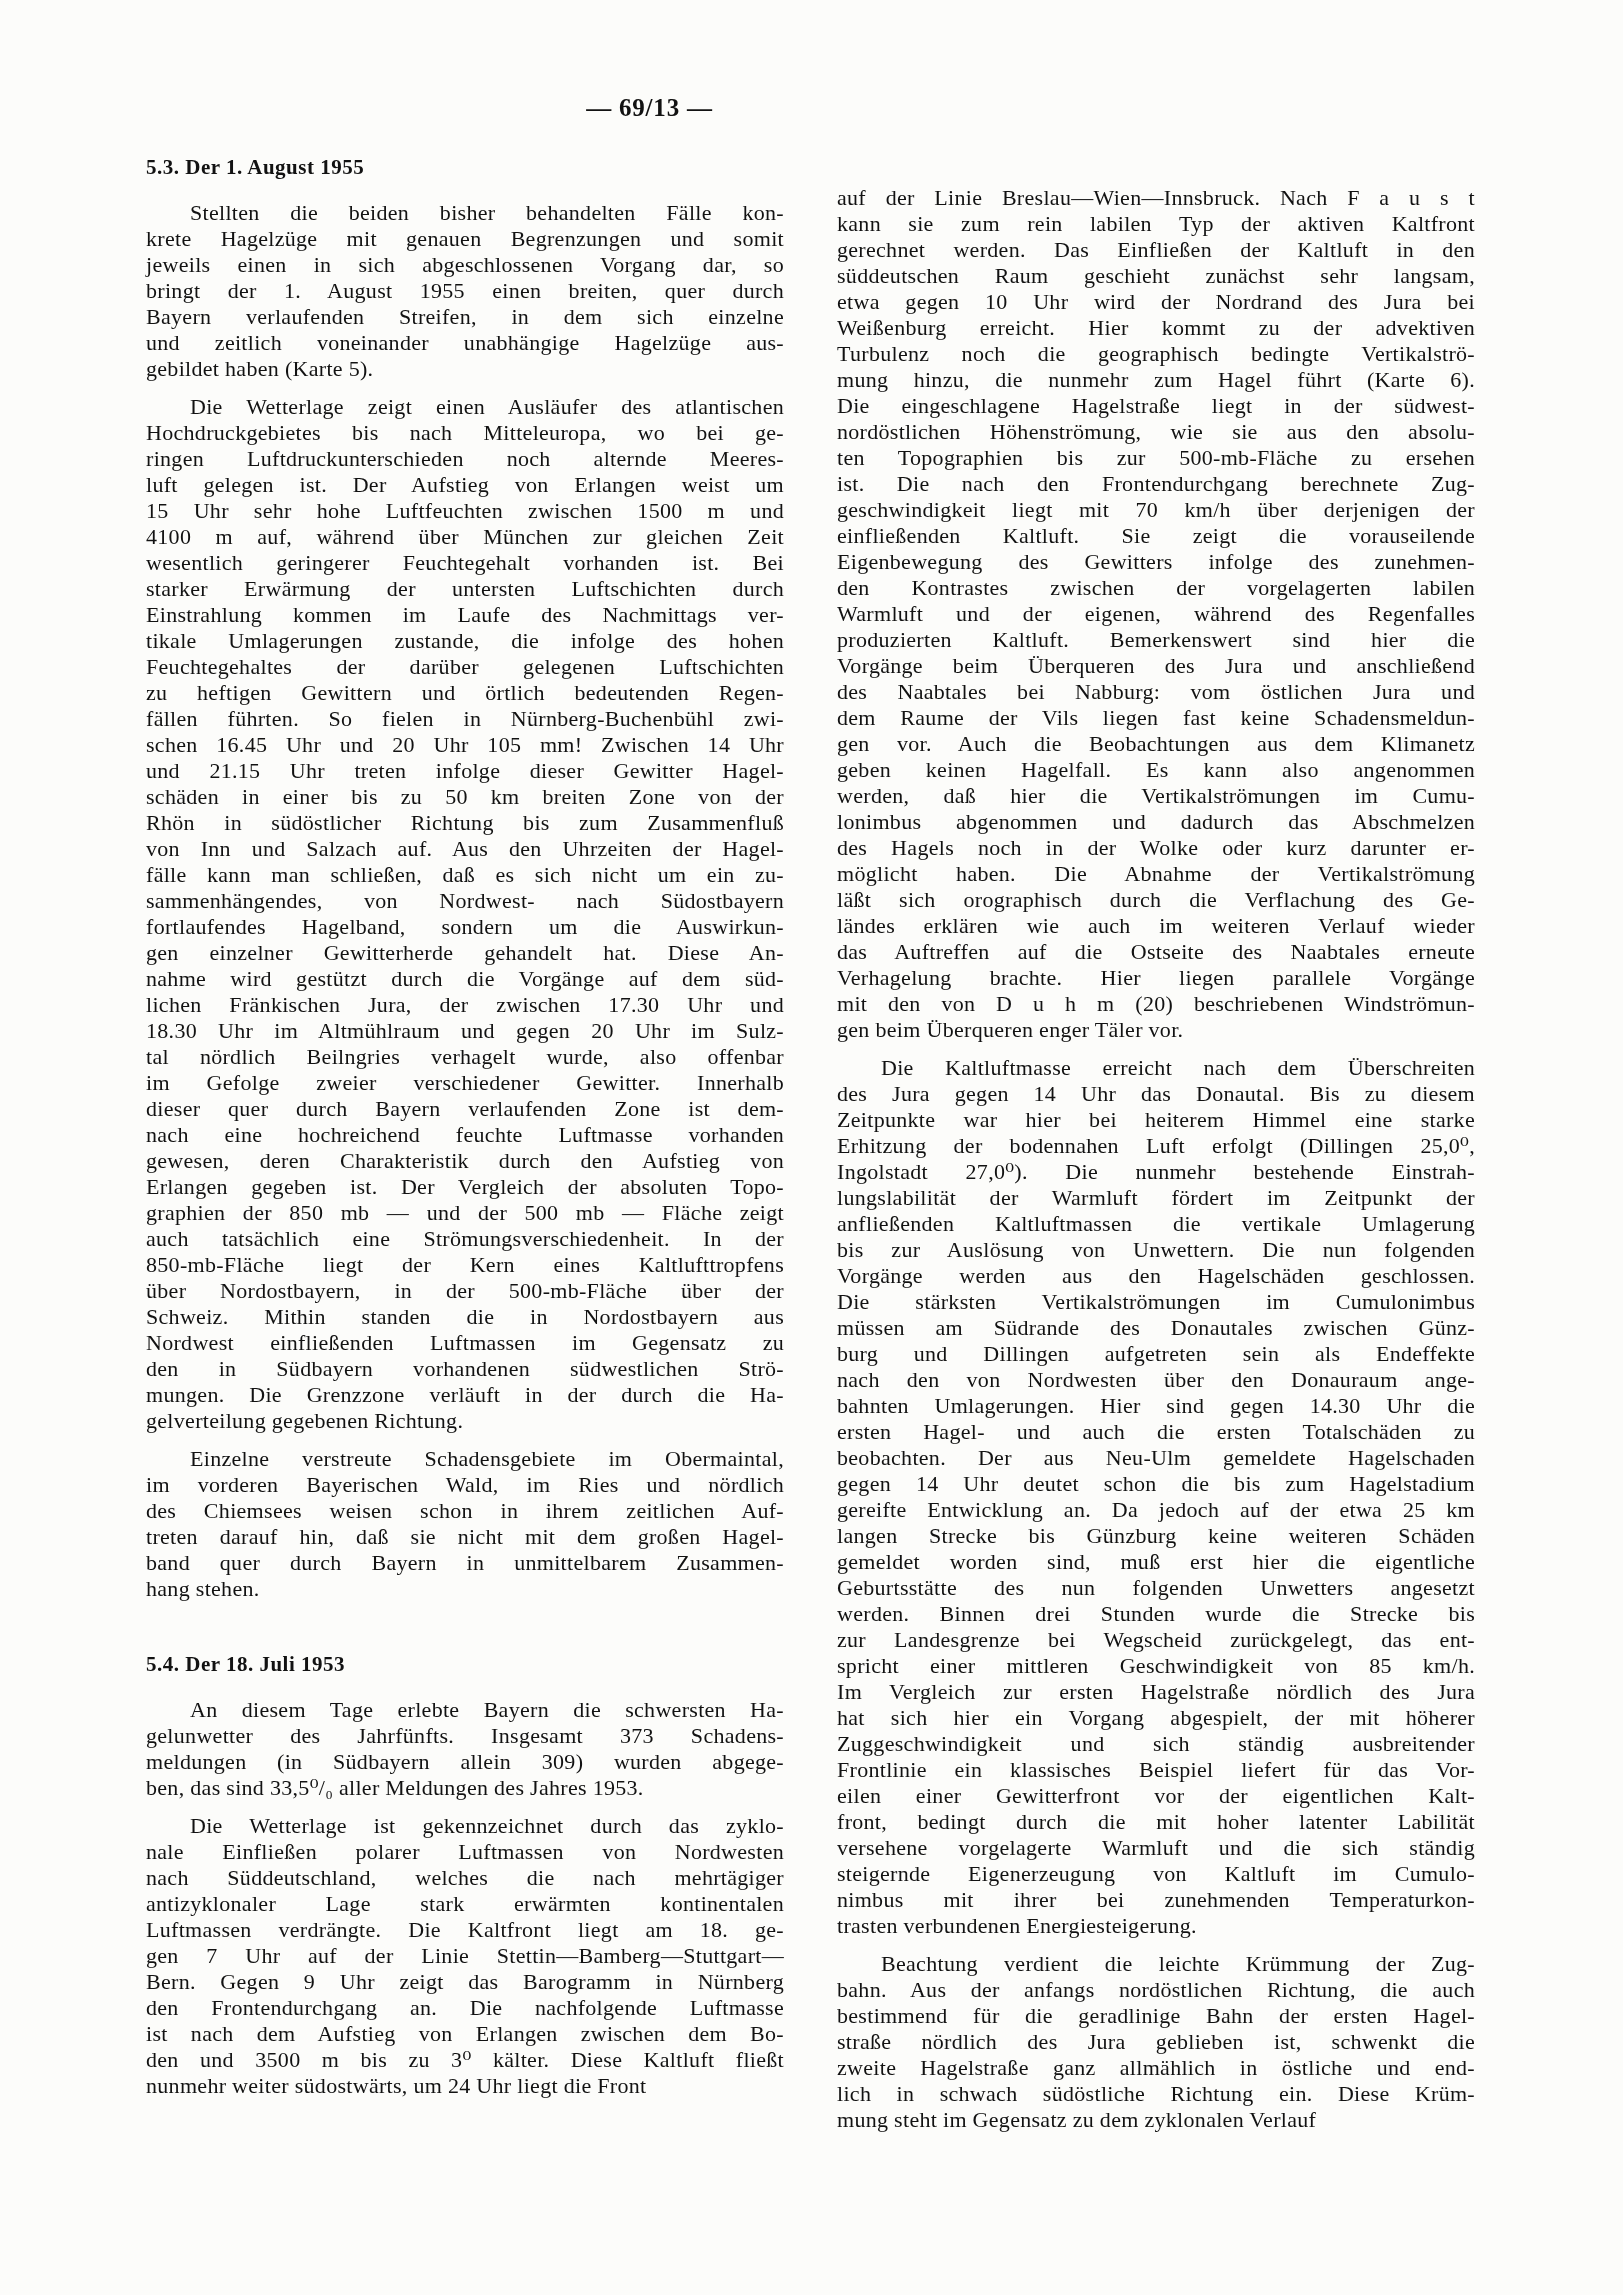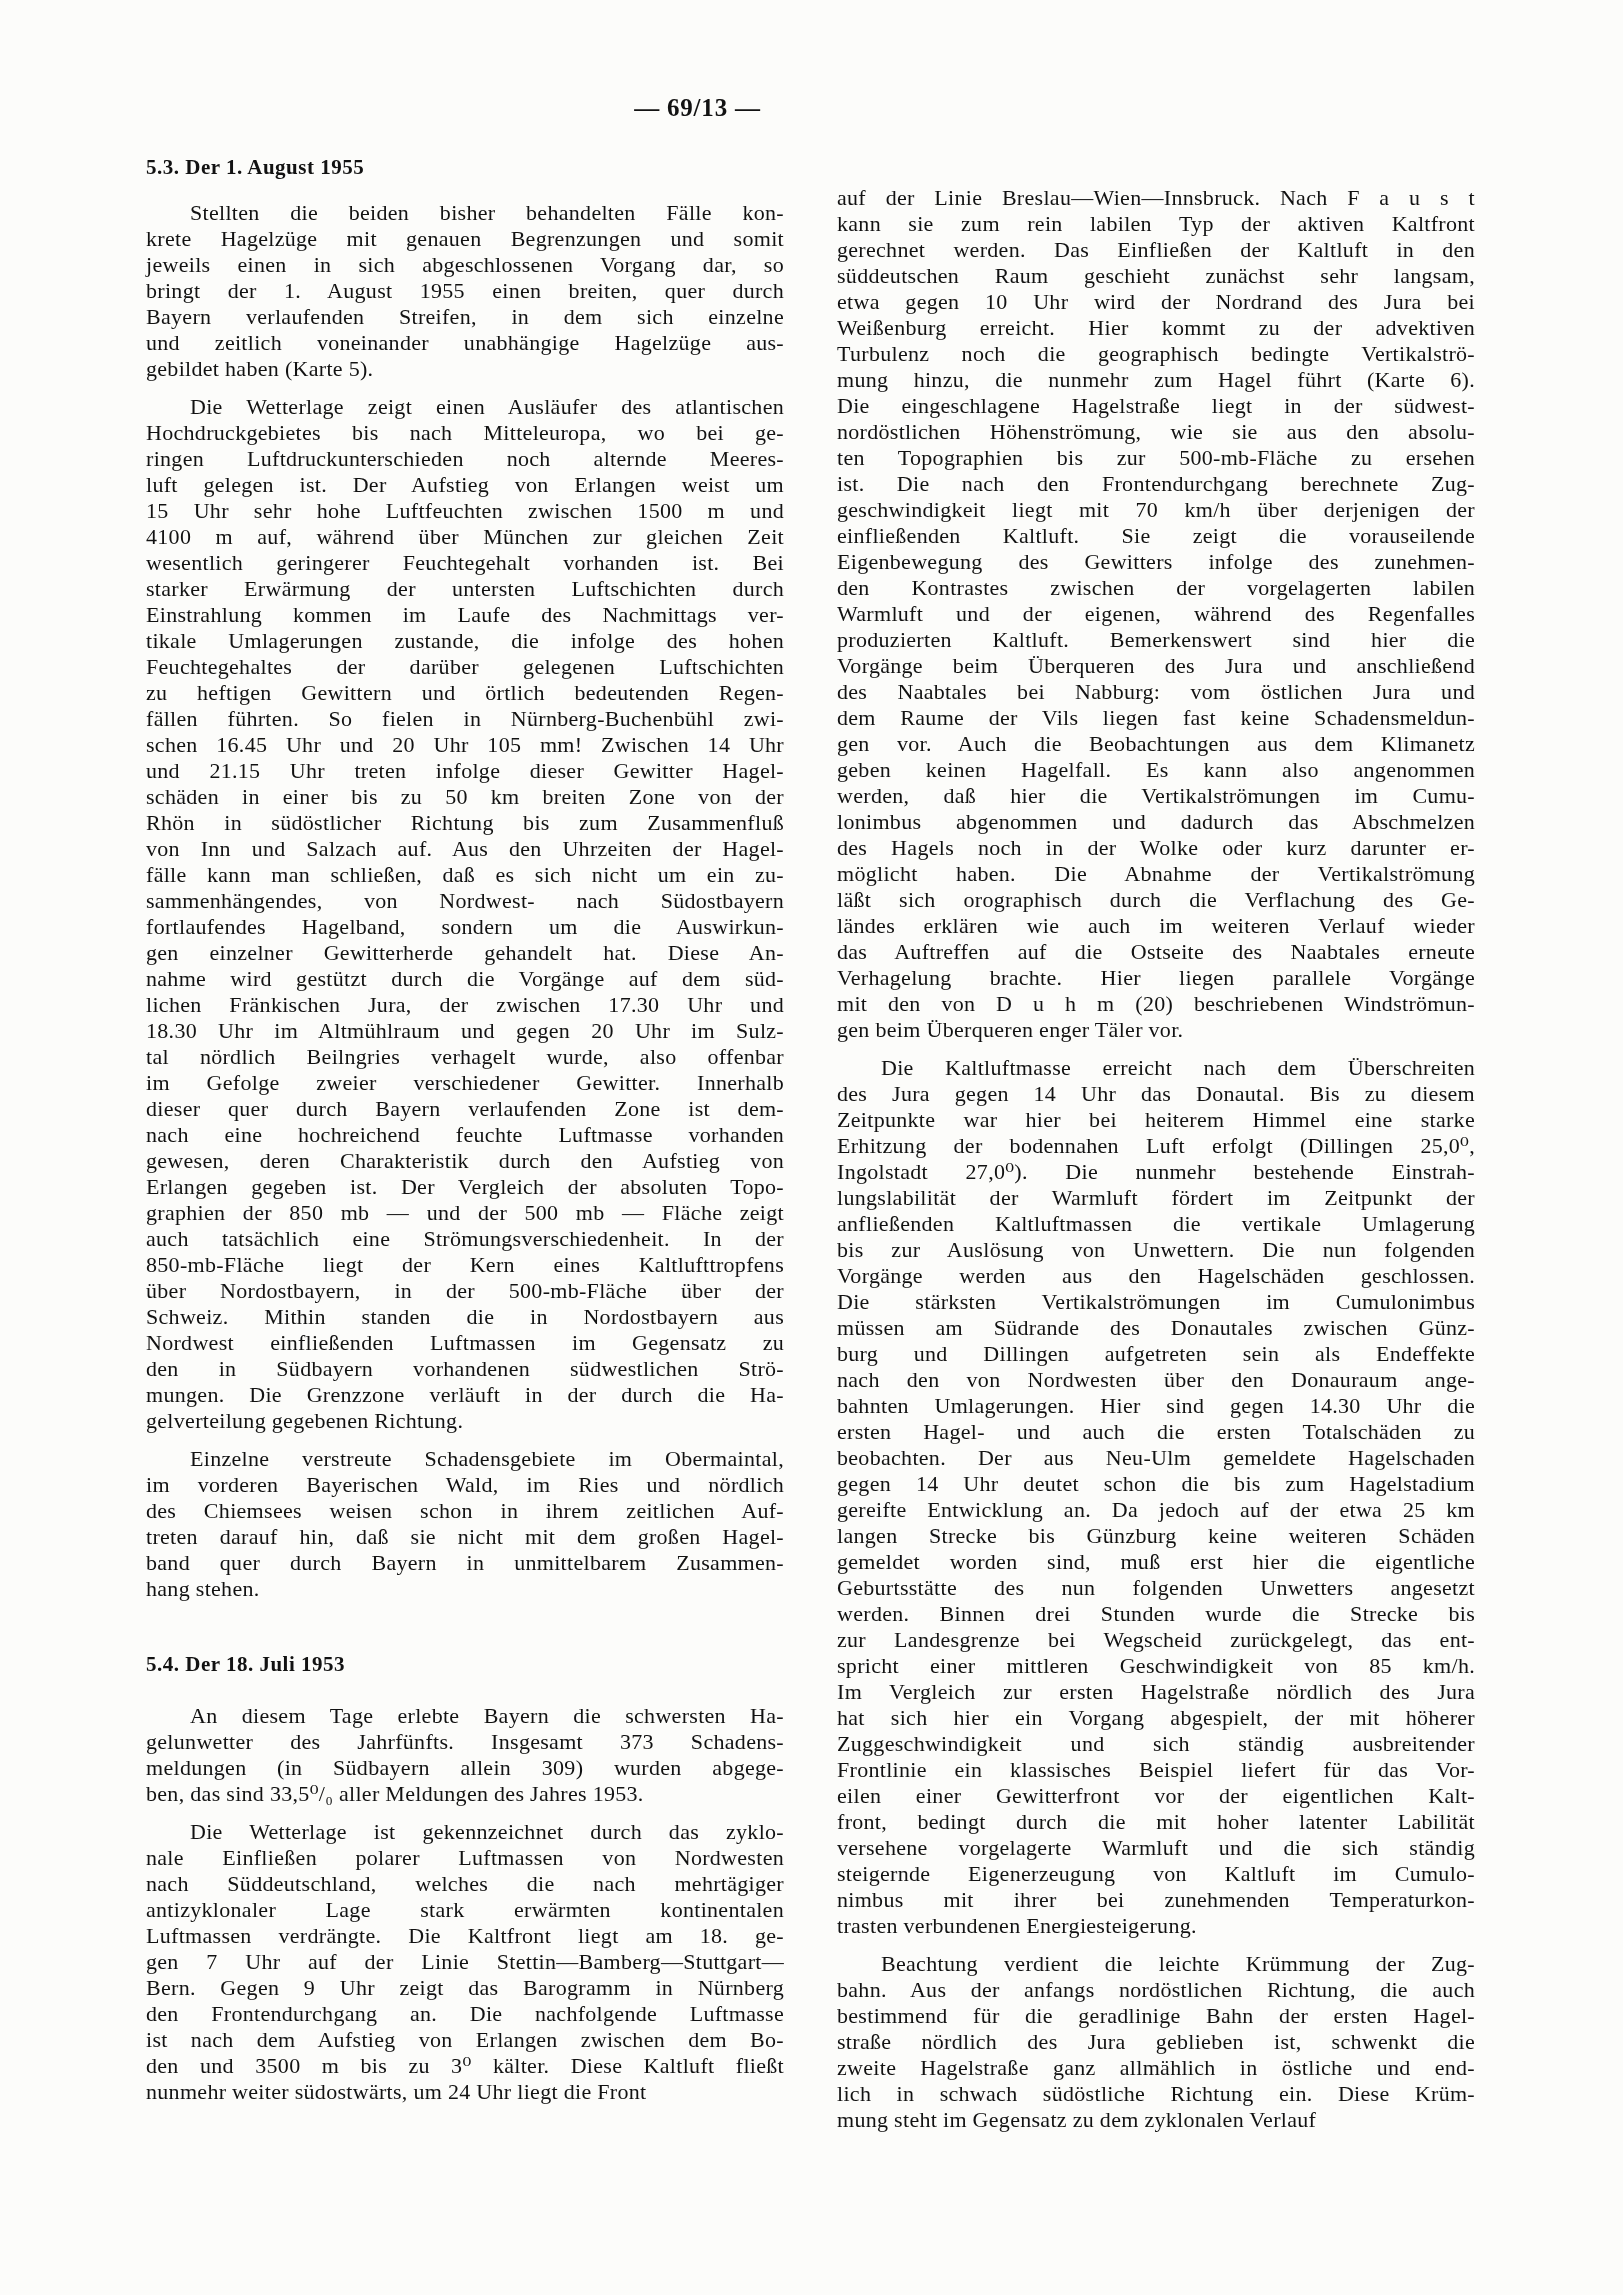--- a/index.html
+++ b/index.html
@@ -15,37 +15,36 @@
   }
   .page-header{
     position:absolute;
     top:94px;
     left:0;
     width:1299px;
     text-align:center;
     font-size:25px;
     font-weight:bold;
     letter-spacing:0.8px;
-    margin-left:48px;
   }
   .column{
     position:absolute;
     font-size:22px;
     line-height:26px;
     letter-spacing:0.3px;
   }
   .column.left{ left:146px; top:154px; width:638px; }
   .column.right{ left:837px; top:185px; width:638px; }
   .h-sec{
     font-size:21px;
     font-weight:bold;
     margin:0 0 19.5px 0;
     letter-spacing:0.5px;
   }
-  .h-sec.later{ margin-top:49px; margin-bottom:26px; }
+  .h-sec.later{ margin-top:49px; margin-bottom:20px; }
   .para{ margin:0 0 12px 0; }
   .ln{
     text-align:justify;
     text-align-last:justify;
     white-space:normal;
   }
   .ln.ind{ text-indent:44px; }
   .ln.last{ text-align-last:left; }
 </style>
 </head>

